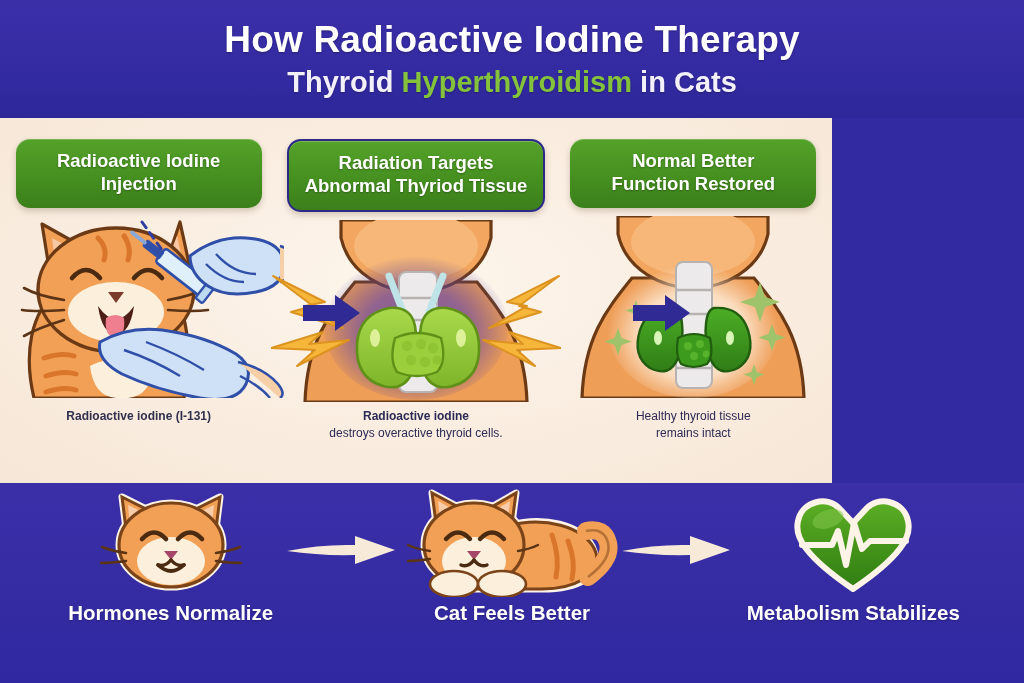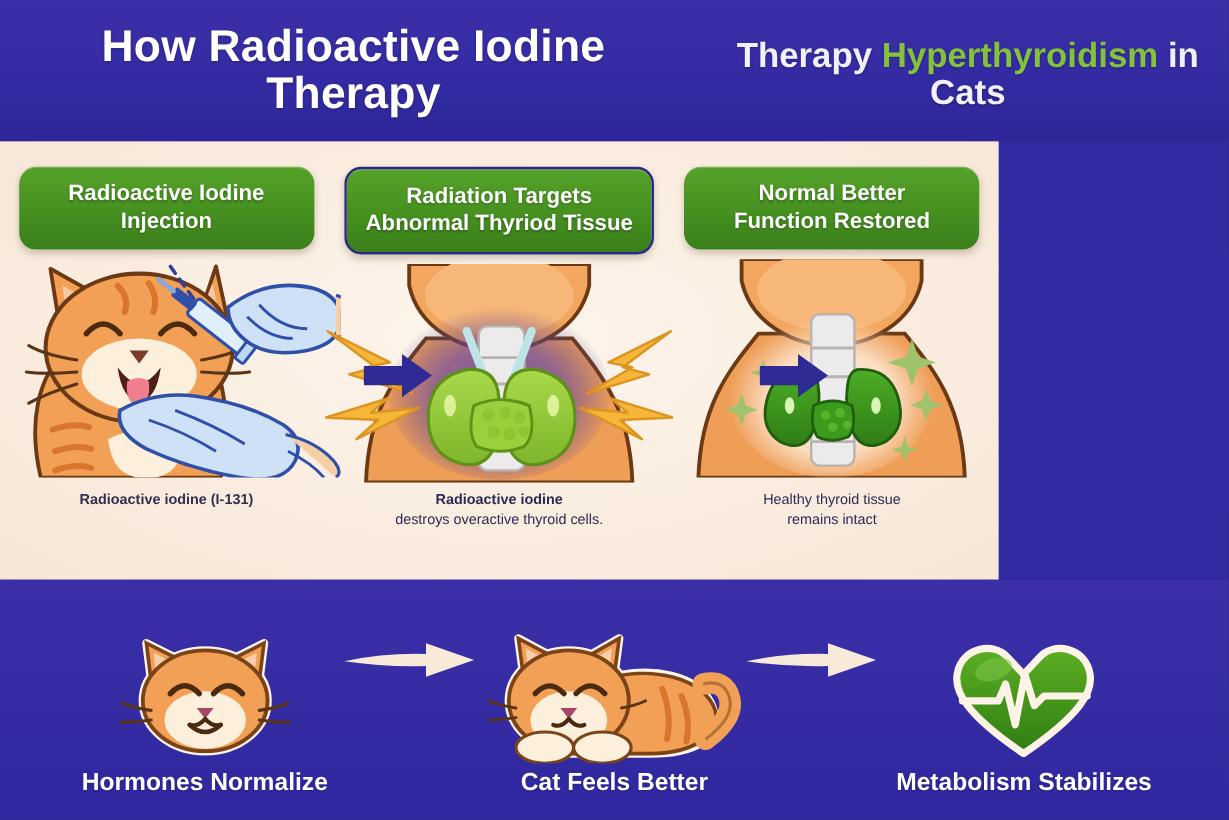--- a/index.html
+++ b/index.html
@@ -6,21 +6,21 @@
   *{box-sizing:border-box;}
   .poster{
     position:relative;width:1024px;height:683px;overflow:hidden;
     background:#312aa0;
     font-family:"Liberation Sans", sans-serif;
   }
   
   .header-band{
     position:absolute;left:0;top:0;width:1024px;height:118px;
     background:linear-gradient(180deg,#3b2fa8 0%,#342ba2 55%,#2d279a 100%);
-    display:flex;flex-direction:row;align-items:center;justify-content:center;
+    display:flex;flex-direction:column;align-items:center;justify-content:center;
   }
   .title-main{
     color:#ffffff;font-size:37px;font-weight:bold;letter-spacing:.2px;
     text-align:center;line-height:1.05;margin:0;padding:0 20px;
     text-shadow:0 1px 2px rgba(0,0,0,.28);
   }
   .title-sub{
     color:#f2f0fb;font-size:29px;font-weight:bold;text-align:center;
     margin-top:7px;line-height:1.05;
     text-shadow:0 1px 2px rgba(0,0,0,.25);
@@ -67,41 +67,41 @@
     position:absolute;top:175px;width:58px;height:40px;z-index:5;
   }
   .step-arrow.a1{left:303px;}
   .step-arrow.a2{left:633px;}
   
   .footer-band{
     position:absolute;left:0;top:483px;width:1024px;height:200px;
     background:linear-gradient(180deg,#3b2fa8 0%,#342ba2 60%,#2f28a0 100%);
   }
   .footer-items{position:relative;display:flex;width:100%;height:100%;}
-  .fitem{flex:1 1 0;position:relative;display:flex;flex-direction:column;align-items:flex-end;margin-top:39px;}
+  .fitem{flex:1 1 0;position:relative;display:flex;flex-direction:column;align-items:flex-end;}
   .ficon{position:relative;height:108px;width:100%;margin-top:6px;}
   .ficon svg{position:absolute;left:50%;top:0;transform:translateX(-50%);}
   .flabel{
     position:absolute;top:118px;left:0;right:0;text-align:center;
     color:#ffffff;font-size:20.5px;font-weight:bold;
     text-shadow:0 1px 2px rgba(0,0,0,.25);
   }
   .f-arrow{position:absolute;top:50px;width:112px;height:34px;z-index:4;}
   .f-arrow.fa1{left:285px;}
   .f-arrow.fa2{left:620px;}
 </style>
 </head>
 <body>
 
 <div class="poster">
 
   <div class="header-band">
     <div class="title-main">How Radioactive Iodine Therapy</div>
     <div class="title-sub">
-      <span>Therapy </span><span class="hl">Hyperthyroidism</span><span> in Cats</span>
+      <span>Thyroid </span><span class="hl">Hyperthyroidism</span><span> in Cats</span>
     </div>
   </div>
 
   <div class="body-band">
     <div class="panels">
 
       <div class="panel p1">
         <div class="badge">
           <span>Radioactive Iodine</span><br>
           <span>Injection</span>

